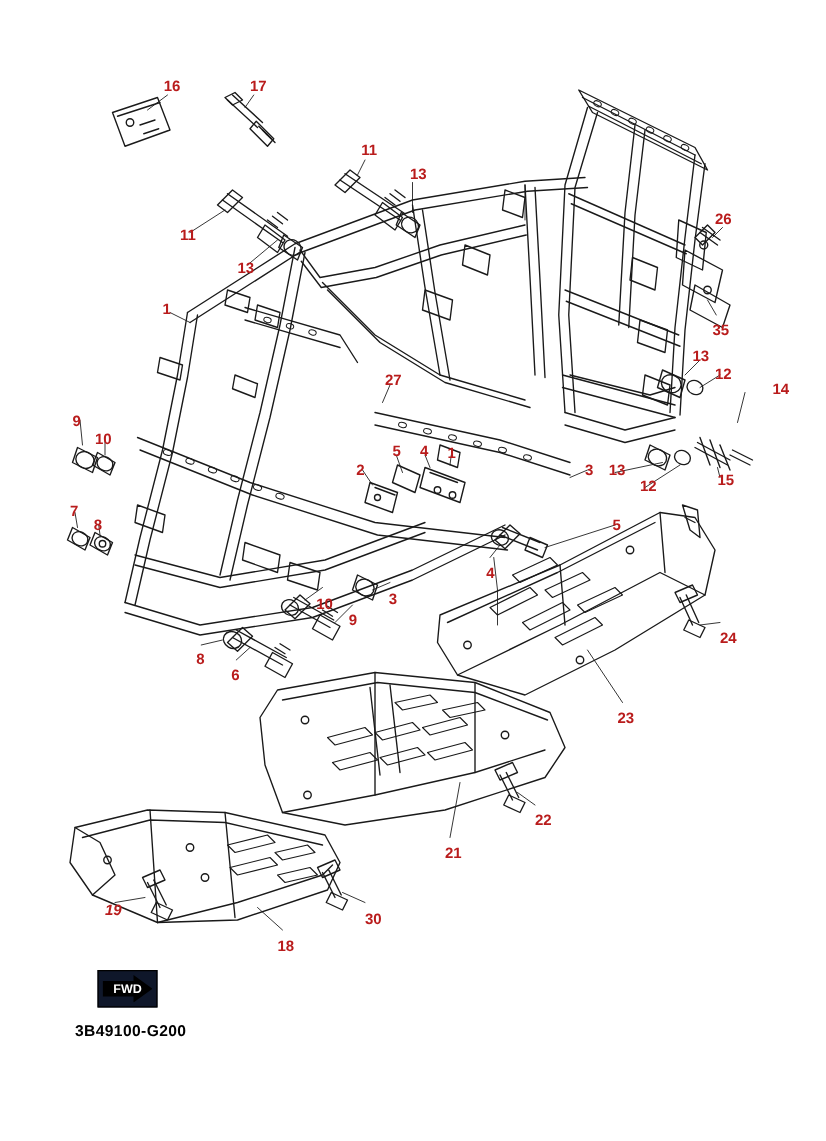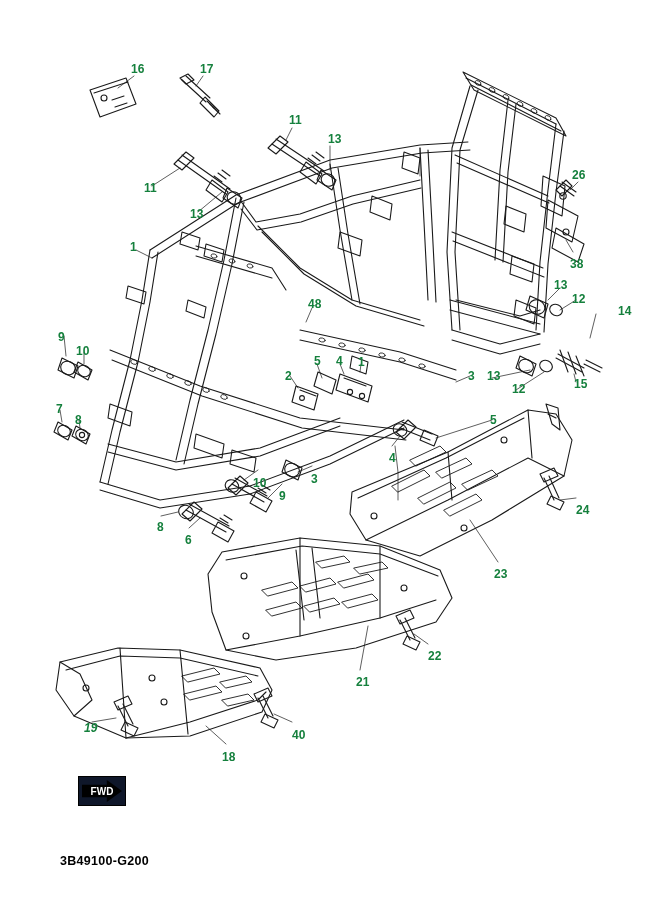--- a/index.html
+++ b/index.html
@@ -22,33 +22,32 @@
     left: 0;
     top: 0;
     width: 661px;
     height: 913px;
   }
   .callout {
     position: absolute;
     font-family: "Liberation Sans", sans-serif;
     font-size: 12px;
     font-weight: bold;
-    color: #15803d;
+    color: #b91c1c;
     line-height: 1;
     white-space: nowrap;
   }
   .partcode {
     position: absolute;
     font-family: "Liberation Sans", sans-serif;
     font-size: 12.5px;
     font-weight: bold;
     color: #000000;
     letter-spacing: 0.3px;
     white-space: nowrap;
-    margin-top: 36px;
   }
   .fwd-box {
     position: absolute;
     left: 78px;
     top: 776px;
     width: 46px;
     height: 28px;
     border: 1.4px solid #000;
     background: #0f172a;
   }
@@ -406,26 +405,26 @@
     </g>
   </svg>
 
   <div class="callout" style="left:131px; top:63px;">16</div>
   <div class="callout" style="left:200px; top:63px;">17</div>
   <div class="callout" style="left:289px; top:114px;">11</div>
   <div class="callout" style="left:328px; top:133px;">13</div>
   <div class="callout" style="left:572px; top:169px;">26</div>
   <div class="callout" style="left:144px; top:182px;">11</div>
   <div class="callout" style="left:190px; top:208px;">13</div>
-  <div class="callout" style="left:570px; top:258px;">38</div>
+  <div class="callout" style="left:570px; top:258px;">35</div>
   <div class="callout" style="left:130px; top:241px;">1</div>
   <div class="callout" style="left:554px; top:279px;">13</div>
   <div class="callout" style="left:572px; top:293px;">12</div>
   <div class="callout" style="left:618px; top:305px;">14</div>
-  <div class="callout" style="left:308px; top:298px;">48</div>
+  <div class="callout" style="left:308px; top:298px;">27</div>
   <div class="callout" style="left:58px; top:331px;">9</div>
   <div class="callout" style="left:76px; top:345px;">10</div>
   <div class="callout" style="left:574px; top:378px;">15</div>
   <div class="callout" style="left:314px; top:355px;">5</div>
   <div class="callout" style="left:336px; top:355px;">4</div>
   <div class="callout" style="left:358px; top:356px;">1</div>
   <div class="callout" style="left:285px; top:370px;">2</div>
   <div class="callout" style="left:468px; top:370px;">3</div>
   <div class="callout" style="left:487px; top:370px;">13</div>
   <div class="callout" style="left:512px; top:383px;">12</div>
@@ -436,21 +435,21 @@
   <div class="callout" style="left:311px; top:473px;">3</div>
   <div class="callout" style="left:253px; top:477px;">10</div>
   <div class="callout" style="left:279px; top:490px;">9</div>
   <div class="callout" style="left:576px; top:504px;">24</div>
   <div class="callout" style="left:157px; top:521px;">8</div>
   <div class="callout" style="left:185px; top:534px;">6</div>
   <div class="callout" style="left:494px; top:568px;">23</div>
   <div class="callout" style="left:428px; top:650px;">22</div>
   <div class="callout" style="left:356px; top:676px;">21</div>
   <div class="callout" style="left:84px; top:722px;font-style:italic;">19</div>
-  <div class="callout" style="left:292px; top:729px;">40</div>
+  <div class="callout" style="left:292px; top:729px;">30</div>
   <div class="callout" style="left:222px; top:751px;">18</div>
 
   <div class="fwd-box">
     <div class="fwd-arrow"></div>
     <div class="fwd-label">FWD</div>
   </div>
 
   <div class="partcode" style="left:60px; top:818px;">3B49100-G200</div>
 
 </div>

